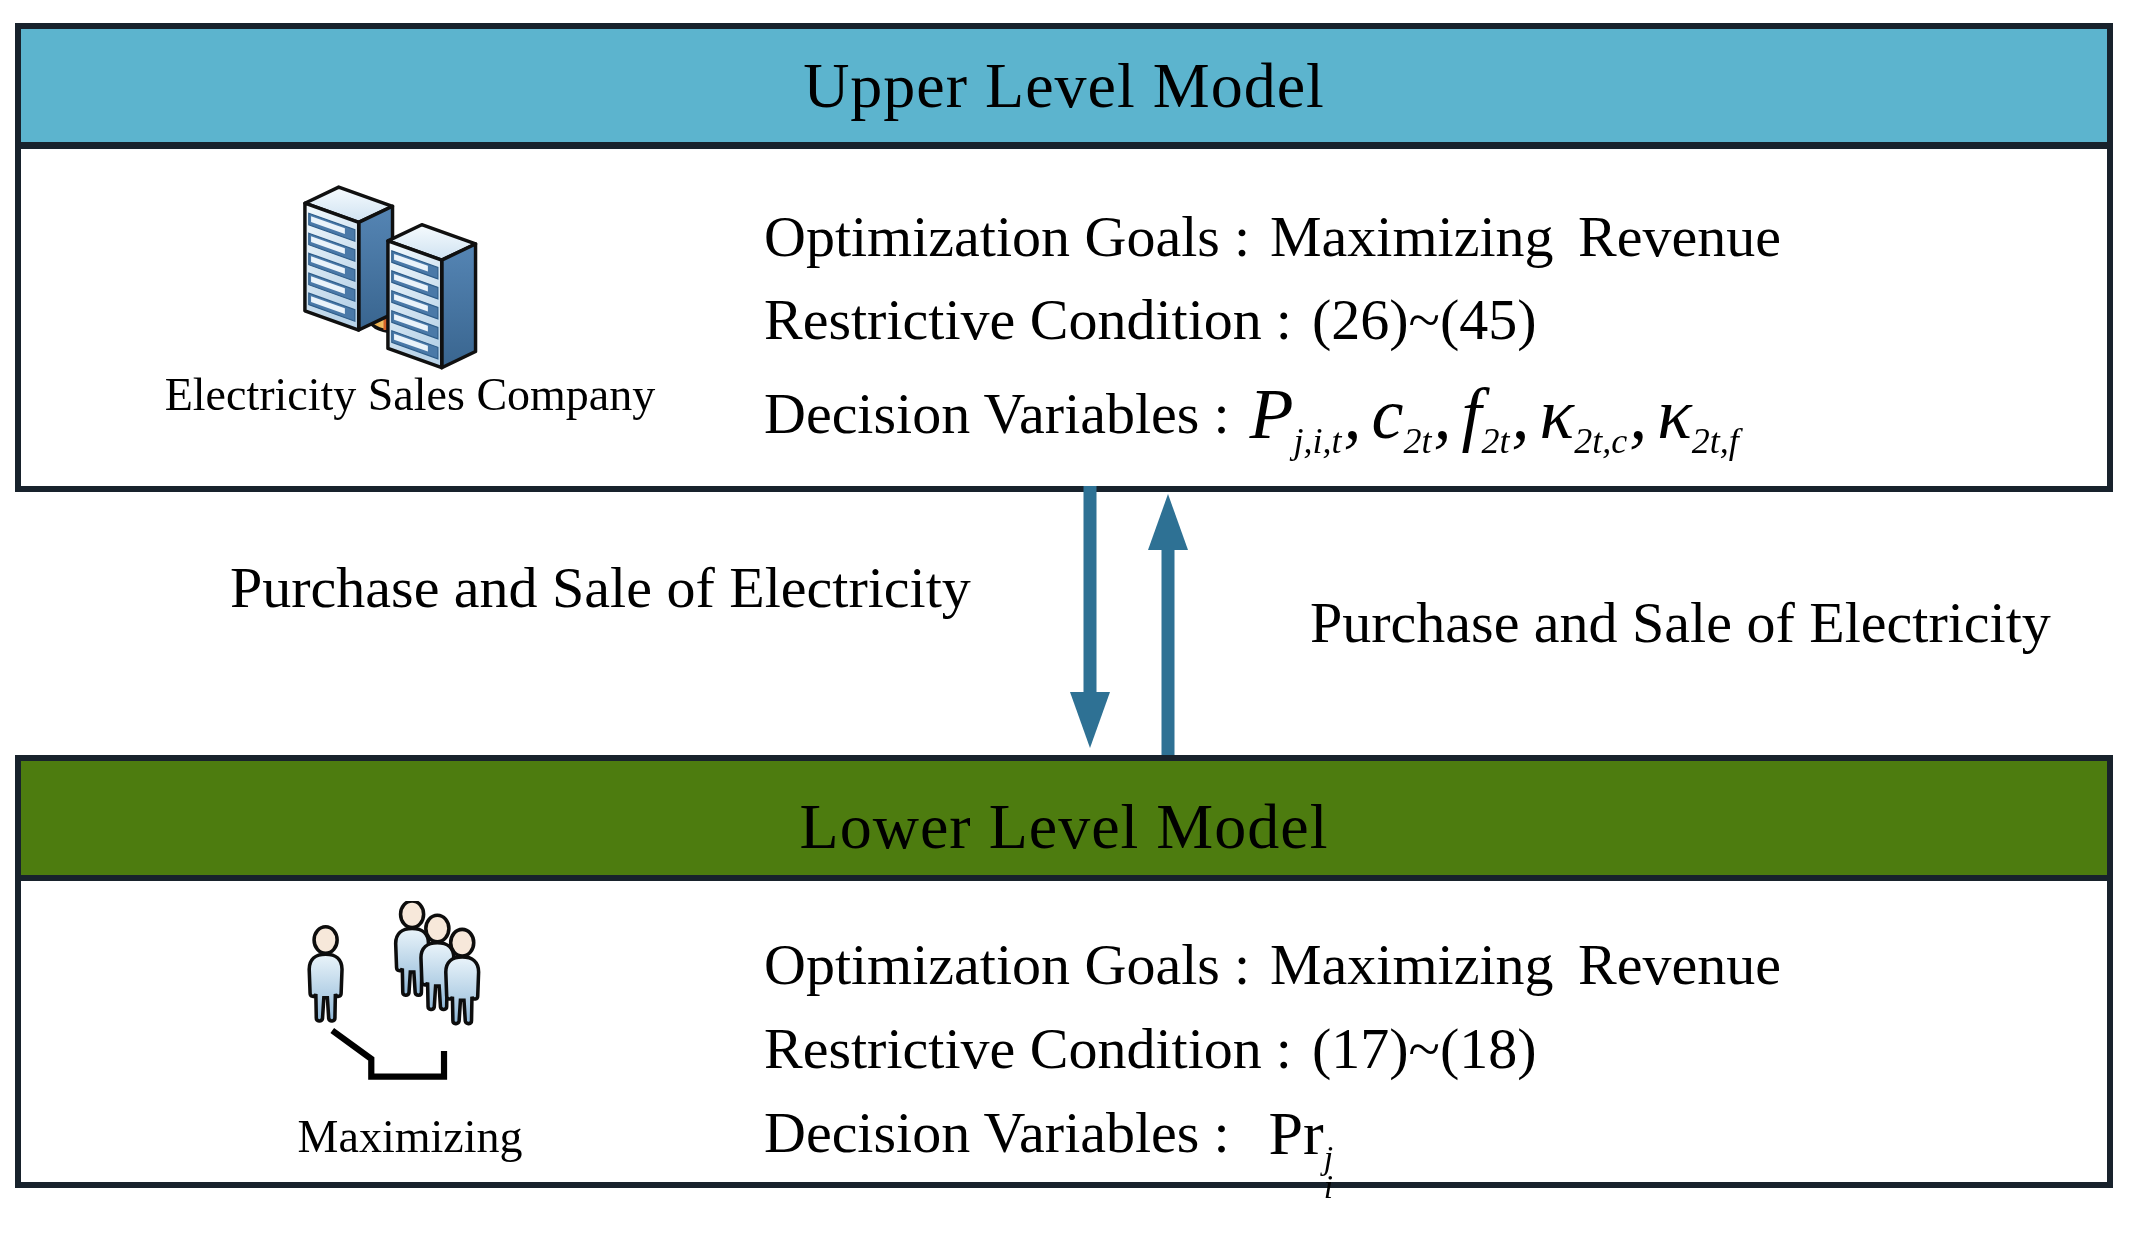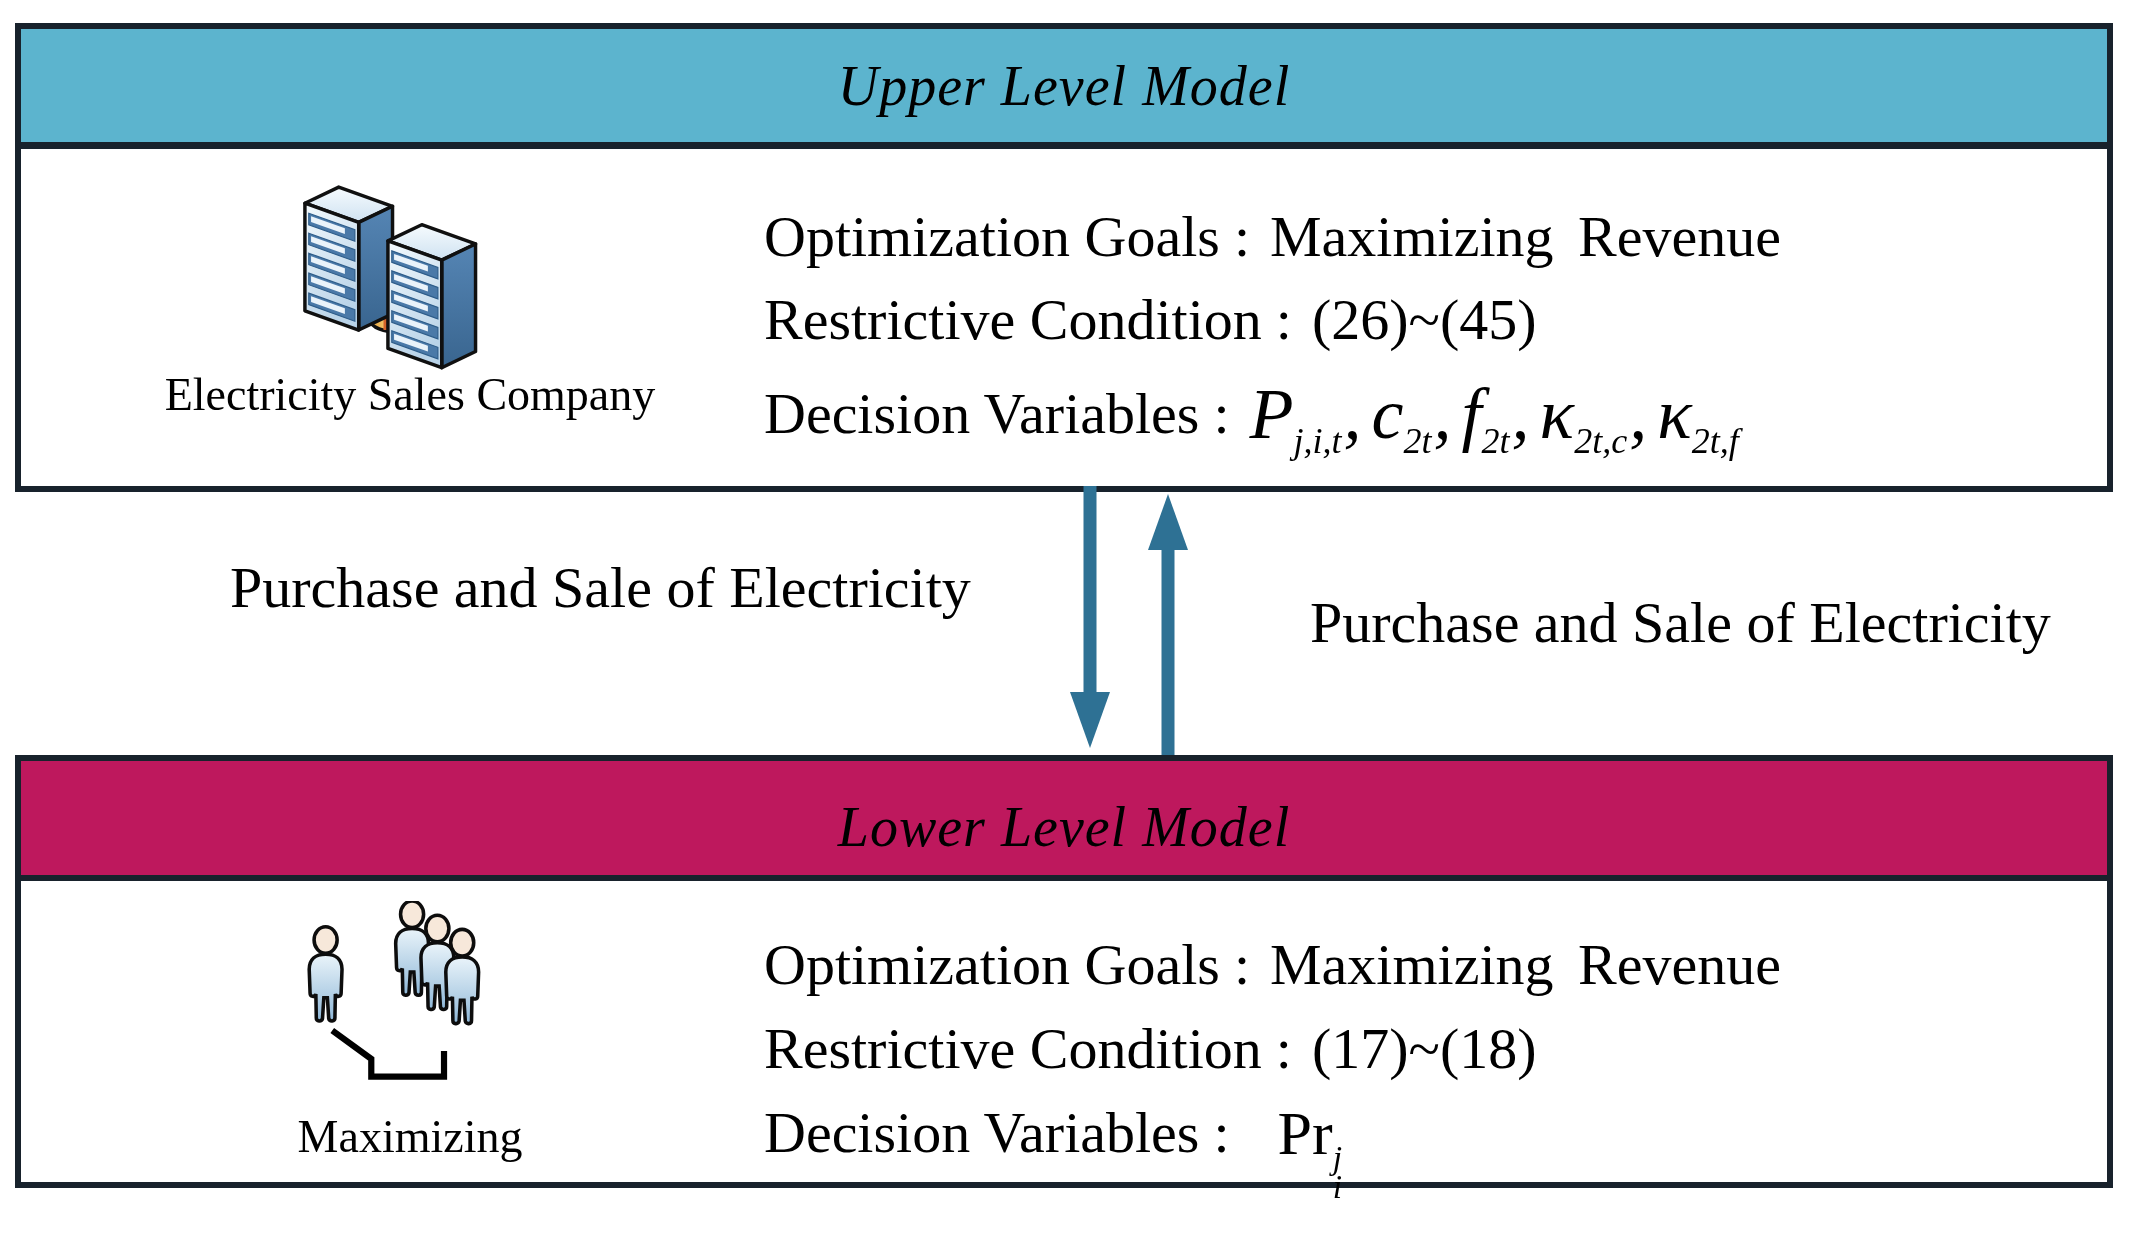--- a/index.html
+++ b/index.html
@@ -6,42 +6,42 @@
   .canvas{
     position:relative;width:2129px;height:1241px;background:#ffffff;
     font-family:"Liberation Serif","DejaVu Serif",serif;color:#000;overflow:hidden;
   }
   
   .band{
     position:absolute;left:15px;width:2098px;box-sizing:border-box;
     border:6px solid #18222c;display:flex;align-items:center;justify-content:center;
   }
   .band-upper{top:23px;height:125px;background:#5cb4ce;}
-  .band-lower{top:755px;height:143px;background:#be185d;}
-  .band-title{font-size:56px;letter-spacing:1px;font-style:italic;}
+  .band-lower{top:755px;height:143px;background:#4d7c0f;}
+  .band-title{font-size:64px;letter-spacing:1px;}
   .body-box{
     position:absolute;left:15px;width:2098px;box-sizing:border-box;
     background:#ffffff;border:6px solid #18222c;
   }
   .body-upper{top:143px;height:349px;}
   .body-lower{top:875px;height:313px;}
   
   .info-line{position:absolute;left:764px;font-size:58px;white-space:nowrap;}
   .info-colon{margin:0 20px 0 14px;}
   .info-value{word-spacing:10px;}
   .u-line1{top:203px;} .u-line2{top:286px;} .u-line3{top:368px;}
   .l-line1{top:931px;} .l-line2{top:1015px;} .l-line3{top:1096px;}
   .entity-label{position:absolute;left:110px;width:600px;text-align:center;font-size:46px;white-space:nowrap;}
   .entity-upper{top:368px;}
   .entity-lower{top:1110px;}
   
   .formula{font-style:italic;font-size:72px;position:relative;top:5px;margin-top:36px;}
   .formula sub{font-size:0.5em;font-style:italic;line-height:0;}
   .fsep{margin:0 10px 0 2px;}
-  .formula-pr{font-size:62px;position:relative;top:2px;margin-left:28px;}
+  .formula-pr{font-size:62px;position:relative;top:2px;margin-left:19px;}
   .pr-stack{display:inline-flex;flex-direction:column;align-items:flex-start;
     font-size:0.54em;line-height:0.85;vertical-align:-0.45em;font-style:italic;}
   
   .flow-label{position:absolute;font-size:58px;text-align:center;line-height:76px;white-space:nowrap;}
   .flow-left{left:230px;top:550px;width:710px;}
   .flow-right{left:1310px;top:585px;width:740px;}
   
   .arrows-svg{position:absolute;left:1055px;top:484px;}
   .icon-svg{position:absolute;}
   .icon-server{left:288px;top:174px;}

